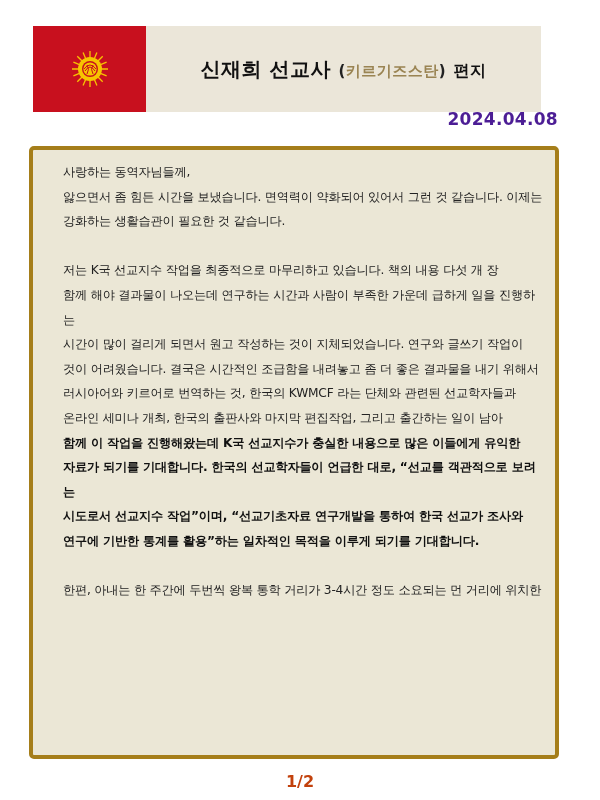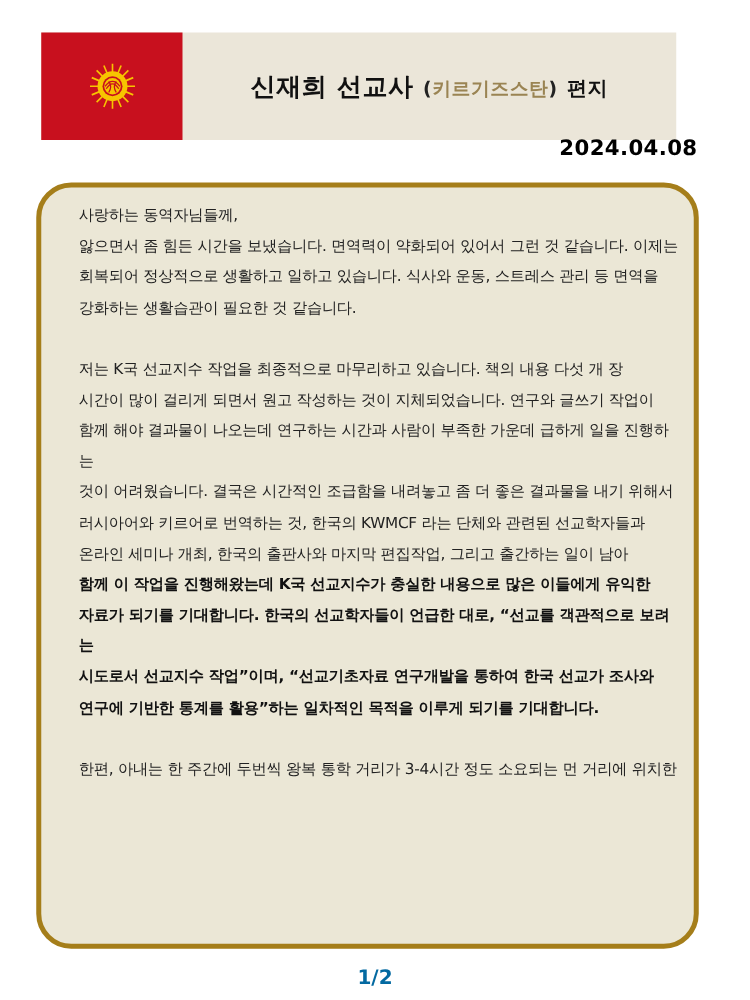--- a/index.html
+++ b/index.html
@@ -16,38 +16,38 @@
   }
   .flag svg { position: absolute; left: 38px; top: 24px; }
   .title {
     flex: 1; text-align: center; font-weight: bold; font-size: 20px; letter-spacing: 0.5px;
     color: #111;
   }
   .title .country { color: #9a8453; font-size: 15px; }
   .title .paren { font-size: 15px; color: #222; }
   .title .suffix { font-size: 16px; }
   .date {
-    position: absolute; right: 42px; top: 109px; font-size: 17px; font-weight: bold; color: #000000;
+    position: absolute; right: 42px; top: 109px; font-size: 17px; font-weight: bold; color: #4c1d95;
     letter-spacing: 0.3px;
   }
   .letter {
     position: absolute; left: 29px; top: 146px; width: 530px; height: 613px;
-    box-sizing: border-box; border: 4px solid #a57e1a; border-radius: 28px;
+    box-sizing: border-box; border: 4px solid #a57e1a; border-radius: 5px;
     background: #ebe7d6; overflow: hidden;
   }
   .letter-body {
     position: absolute; left: 30px; top: 10px; width: 480px;
     font-size: 12.2px; line-height: 24.6px; color: #222; letter-spacing: -0.2px;
   }
   .letter-body p { margin: 0; }
   .letter-body .gap { height: 24.6px; }
   .letter-body b { font-weight: bold; color: #111; }
   .pagenum {
     position: absolute; left: 0; width: 600px; top: 772px; text-align: center;
-    font-size: 16px; font-weight: bold; color: #0369a1;
+    font-size: 16px; font-weight: bold; color: #c2410c;
   }
 </style>
 </head>
 <body>
 
 <div class="header">
   <div class="flag">
     <svg width="38" height="38" viewBox="0 0 38 38">
       <g fill="#f7c400">
         <circle cx="19" cy="19" r="12"></circle>
@@ -81,29 +81,28 @@
 </div>
 
 <div class="date">2024.04.08</div>
 
 <div class="letter">
   <div class="letter-body">
     <p>사랑하는 동역자님들께,</p>
 
     <div>
       <p>앓으면서 좀 힘든 시간을 보냈습니다. 면역력이 약화되어 있어서 그런 것 같습니다. 이제는</p>
-      <p>회복되어 정상적으로 생활하고 일하고 있습니다. 식사와 운동, 스트레스 관리 등 면역을</p>
       <p>강화하는 생활습관이 필요한 것 같습니다.</p>
     </div>
     <div class="gap"></div>
 
     <div>
       <p>저는 K국 선교지수 작업을 최종적으로 마무리하고 있습니다. 책의 내용 다섯 개 장</p>
+      <p>함께 해야 결과물이 나오는데 연구하는 시간과 사람이 부족한 가운데 급하게 일을 진행하는</p>
       <p>시간이 많이 걸리게 되면서 원고 작성하는 것이 지체되었습니다. 연구와 글쓰기 작업이</p>
-      <p>함께 해야 결과물이 나오는데 연구하는 시간과 사람이 부족한 가운데 급하게 일을 진행하는</p>
       <p>것이 어려웠습니다. 결국은 시간적인 조급함을 내려놓고 좀 더 좋은 결과물을 내기 위해서</p>
       <p>러시아어와 키르어로 번역하는 것, 한국의 KWMCF 라는 단체와 관련된 선교학자들과</p>
       <p>온라인 세미나 개최, 한국의 출판사와 마지막 편집작업, 그리고 출간하는 일이 남아</p>
       <p><b>함께 이 작업을 진행해왔는데 K국 선교지수가 충실한 내용으로 많은 이들에게 유익한</b></p>
       <p><b>자료가 되기를 기대합니다. 한국의 선교학자들이 언급한 대로, “선교를 객관적으로 보려는</b></p>
       <p><b>시도로서 선교지수 작업”이며, “선교기초자료 연구개발을 통하여 한국 선교가 조사와</b></p>
       <p><b>연구에 기반한 통계를 활용”하는 일차적인 목적을 이루게 되기를 기대합니다.</b></p>
     </div>
     <div class="gap"></div>
 

